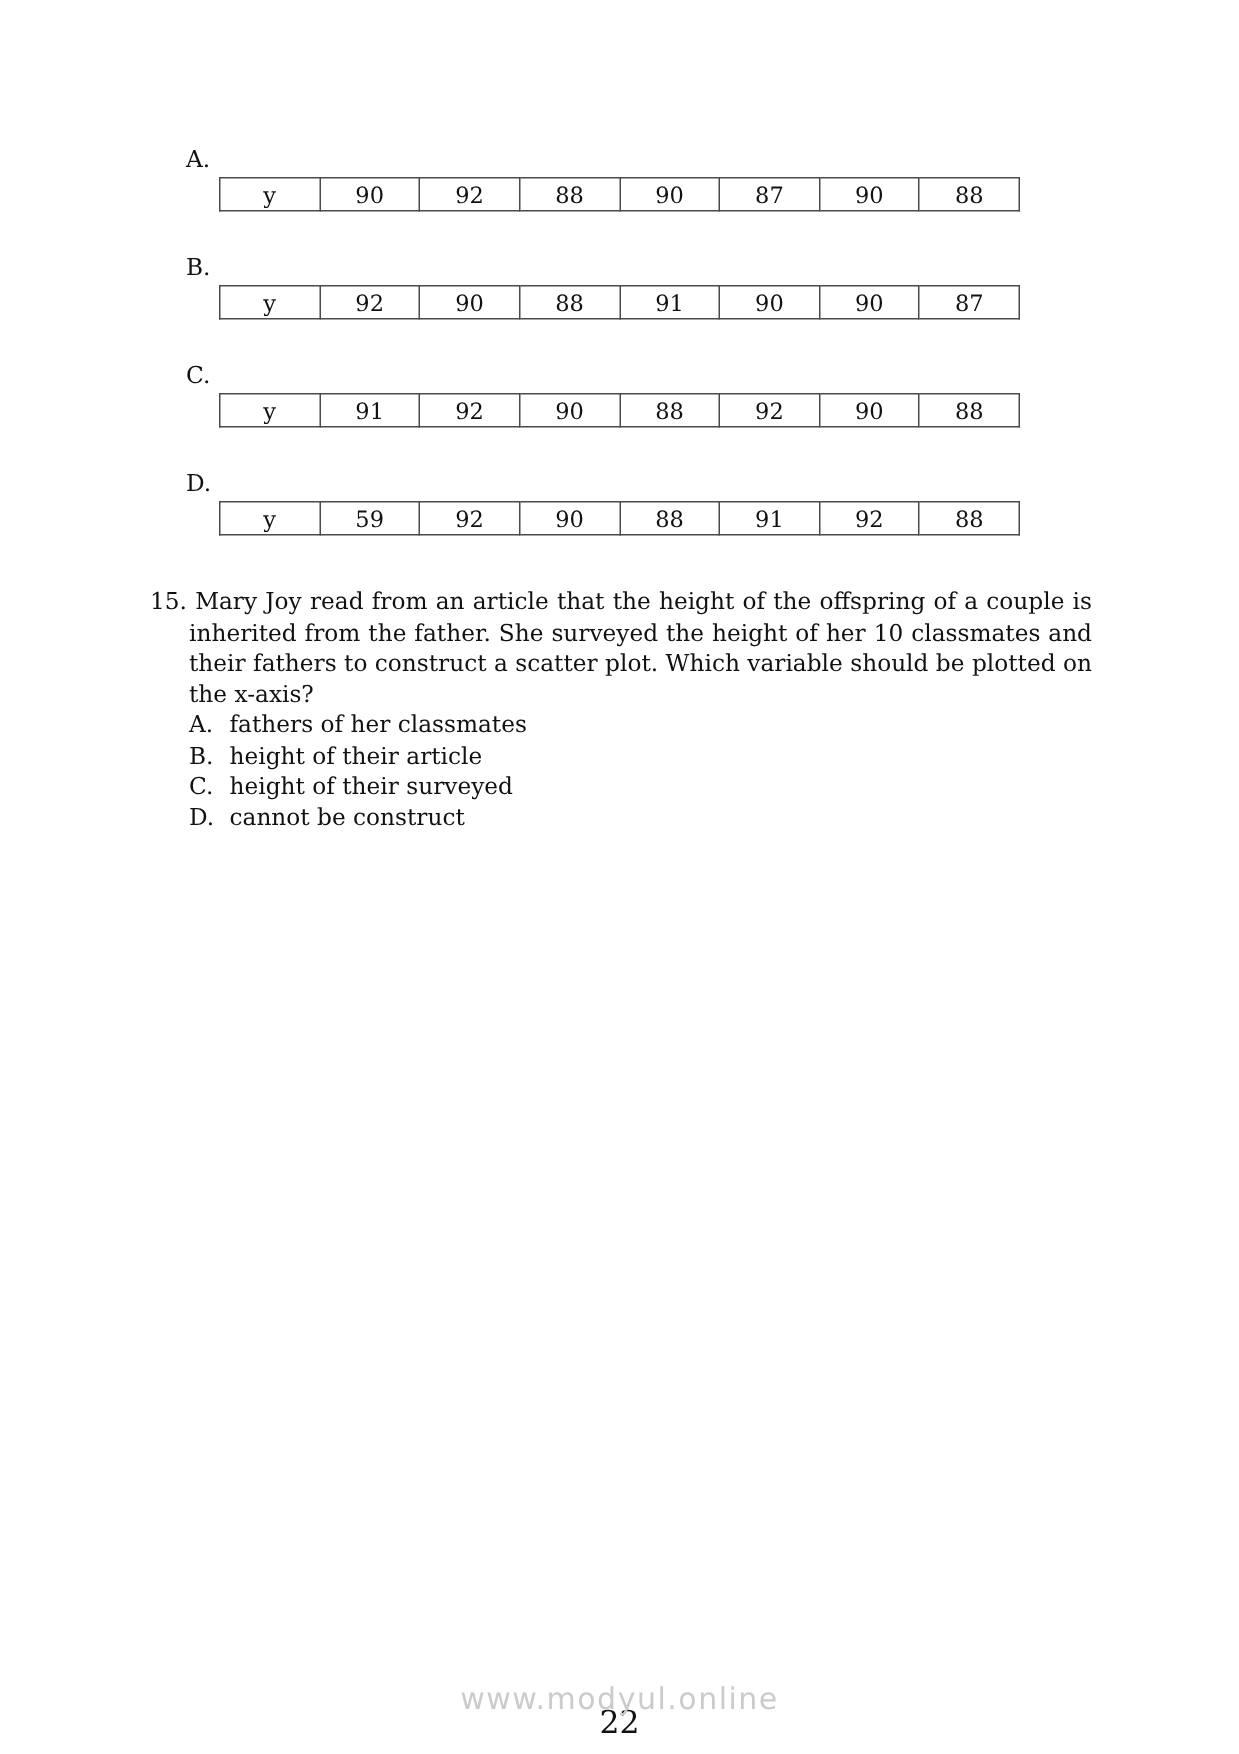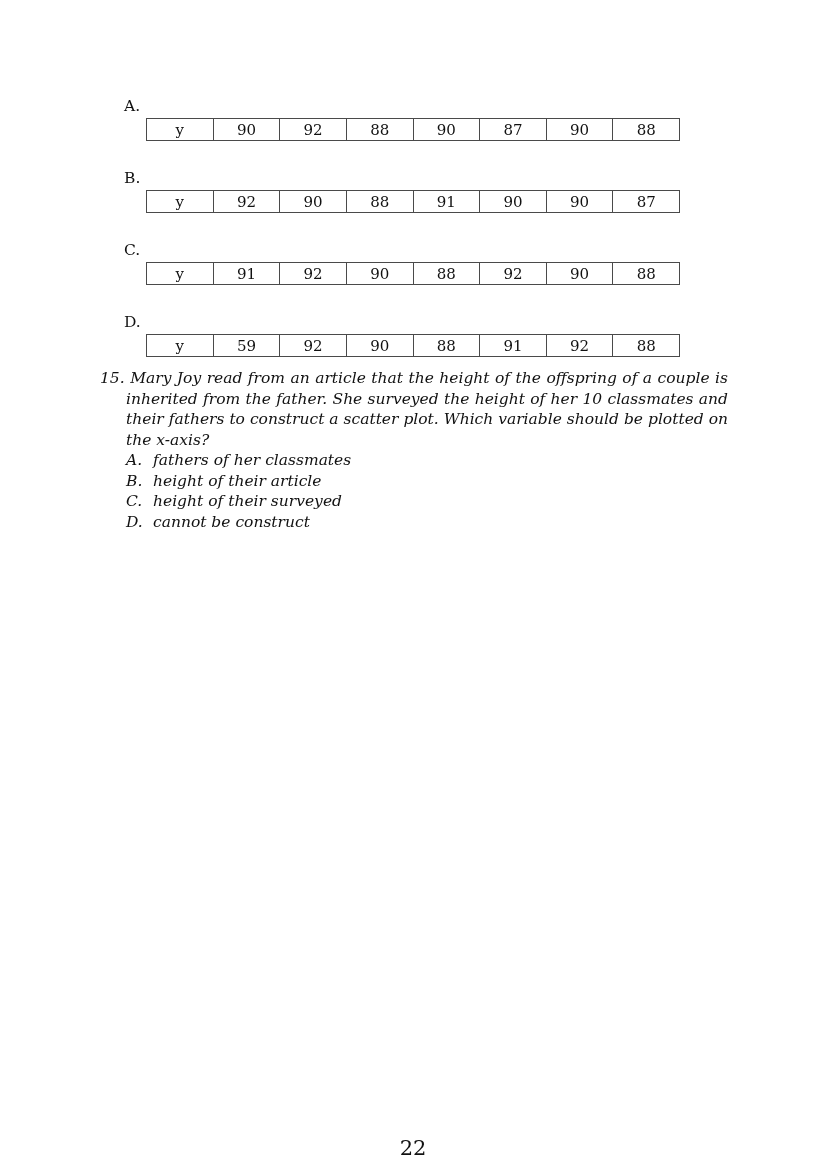--- a/index.html
+++ b/index.html
@@ -35,23 +35,22 @@
     border: 1px solid #4a4a4a;
     height: 21px;
     text-align: center;
     vertical-align: middle;
     font-size: 15px;
     padding: 0;
   }
   .question {
     position: absolute;
     left: 100px;
-    top: 368px;
+    top: 391px;
     width: 628px;
-    font-style: italic;
   }
   .q-text {
     margin: 0;
     text-align: justify;
     font-size: 15.5px;
     line-height: 20.5px;
     padding-left: 26px;
     text-indent: -26px;
   }
   .options {
@@ -180,14 +179,15 @@
         <span>height of their surveyed</span>
       </div>
       <div class="option-row">
         <span class="option-letter">D.</span>
         <span>cannot be construct</span>
       </div>
     </div>
   </div>
 
   <div class="page-number">22</div>
+  <div class="watermark">www.modyul.online</div>
 
 </div>
 
 </body></html>

